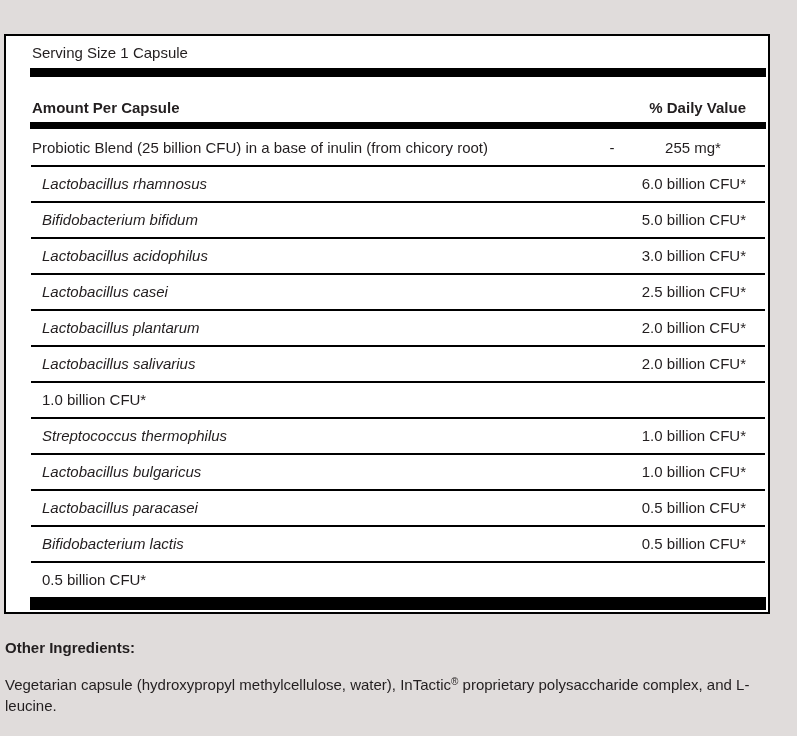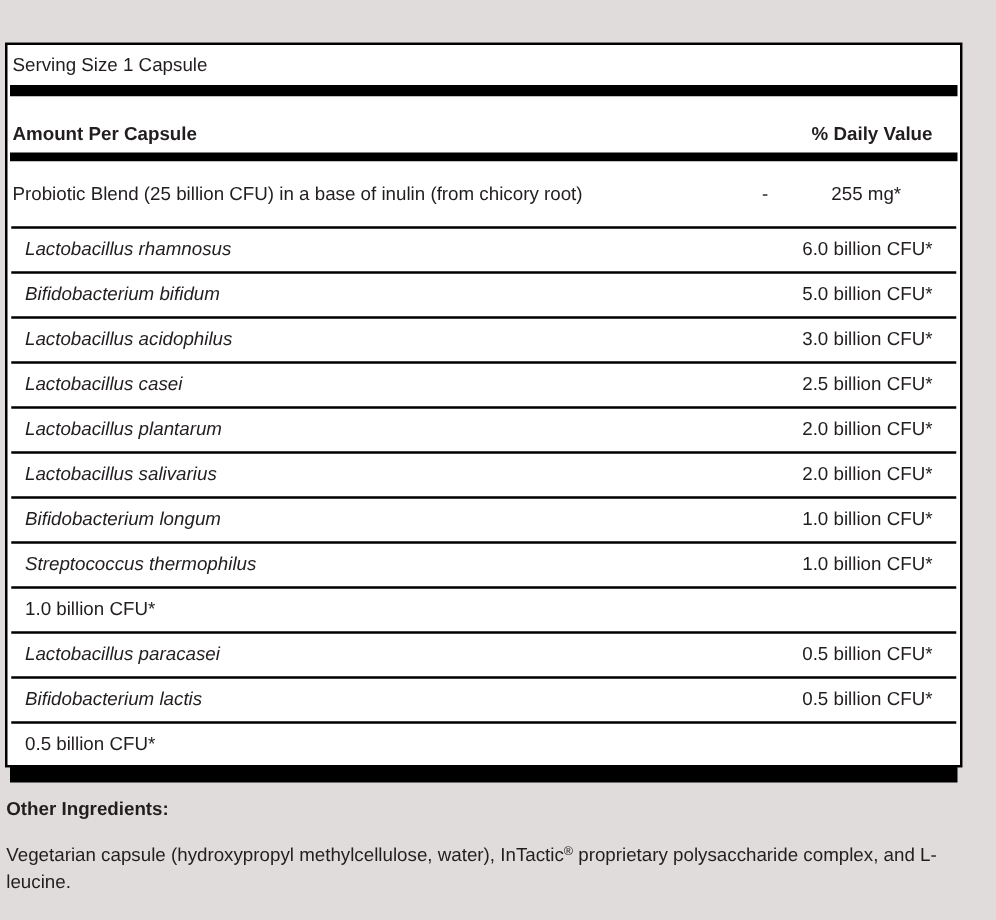--- a/index.html
+++ b/index.html
@@ -22,20 +22,21 @@
 
   
   .facts-table {
     position: absolute;
     left: 4px;
     top: 34px;
     width: 766px;
     height: 580px;
     border: 2px solid var(--bar);
     background: var(--table_bg);
+    padding-left: 22px;
   }
   .serving-row {
     height: 32px;
     display: flex;
     align-items: center;
     padding-left: 4px;
     font-size: 15px;
   }
   .bar { background: var(--bar); margin: 0 2px; }
   .bar-1 { height: 9px; }
@@ -46,21 +47,21 @@
     display: flex;
     align-items: center;
     justify-content: space-between;
     padding-left: 4px;
     padding-right: 22px;
     font-size: 15px;
     font-weight: bold;
     margin-top: 16px;
   }
   .blend-row {
-    height: 52px;
+    height: 36px;
     display: flex;
     align-items: center;
     padding-left: 4px;
     font-size: 15px;
   }
   .blend-name { flex: 1 1 auto; }
   .blend-dash { width: 24px; text-align: center; margin-right: 19px; flex: 0 0 auto; }
   .blend-dv   { width: 100px; text-align: center; margin-right: 25px; flex: 0 0 auto; }
   .strain-sep { height: 1.5px; background: var(--bar); margin: 0 3px; }
   .strain-row {
@@ -155,32 +156,32 @@
   </div>
 
   <div class="strain-sep"></div>
   <div class="strain-row">
     <span class="strain-name">Lactobacillus salivarius</span>
     <span class="strain-amount">2.0 billion CFU*</span>
   </div>
 
   <div class="strain-sep"></div>
   <div class="strain-row">
-    <span class="strain-name">Bifidobacterium longum</span>
     <span class="strain-amount">1.0 billion CFU*</span>
   </div>
 
   <div class="strain-sep"></div>
   <div class="strain-row">
     <span class="strain-name">Streptococcus thermophilus</span>
     <span class="strain-amount">1.0 billion CFU*</span>
   </div>
 
   <div class="strain-sep"></div>
   <div class="strain-row">
+    <span class="strain-name">Lactobacillus bulgaricus</span>
     <span class="strain-amount">1.0 billion CFU*</span>
   </div>
 
   <div class="strain-sep"></div>
   <div class="strain-row">
     <span class="strain-name">Lactobacillus paracasei</span>
     <span class="strain-amount">0.5 billion CFU*</span>
   </div>
 
   <div class="strain-sep"></div>

